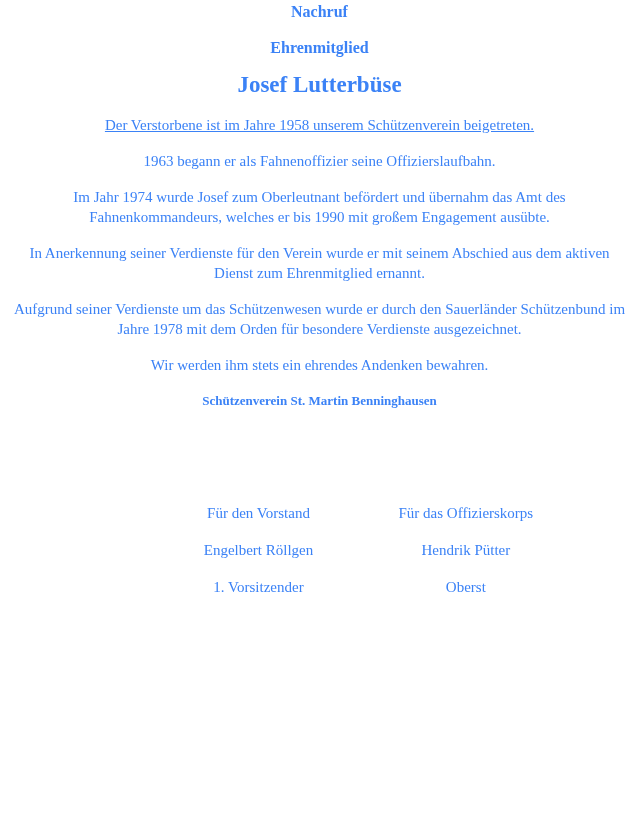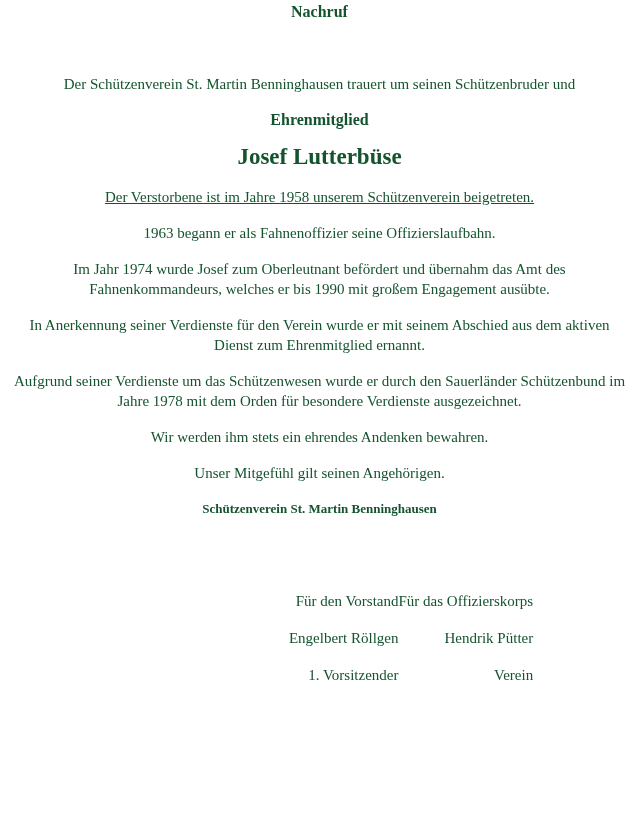--- a/index.html
+++ b/index.html
@@ -5,83 +5,81 @@
   html, body {
     margin: 0;
     padding: 0;
     background: #ffffff;
   }
   .page {
     position: relative;
     width: 639px;
     height: 835px;
     background: #ffffff;
-    color: #14532d;
+    color: #3b82f6;
     font-family: "Liberation Serif", serif;
     overflow: hidden;
   }
   .content {
     width: 622px;
     margin: 0 auto;
     text-align: center;
     font-size: 15px;
     line-height: 20px;
   }
   p { margin: 0; }
   .b { font-weight: bold; }
   .title   { font-size: 16px; margin-top: 2px; }
   .intro   { margin-top: 52px; }
   .honor   { font-size: 16px; margin-top: 16px; font-family: Liberation Serif, serif; }
   .name    { font-size: 23px; line-height: 28px; margin-top: 13px; }
   .p-first { margin-top: 20px; text-decoration: underline; }
   .para    { margin-top: 16px; }
   .closing { font-size: 13px; margin-top: 16px; }
   .signatures {
-    margin-top: 72px;
+    margin-top: 92px;
     display: flex;
-    text-align: right;
+    text-align: center;
     padding-left: 110px;
     box-sizing: border-box;
   }
   .sig-col { display: block; }
   .sig-col-left { width: 280px; flex: 0 0 280px; }
   .sig-col p { margin: 0 0 17px 0; }
   .sig-col p:last-child { margin-bottom: 0; }
 </style>
 </head>
 <body>
 
 <div class="page">
   <div class="content">
 
     <p class="title b">Nachruf</p>
 
-    <p class="intro">Der Schützenverein St. Martin Benninghausen trauert um seinen Schützenbruder und</p>
 
     <p class="honor b">Ehrenmitglied</p>
 
     <p class="name b">Josef Lutterbüse</p>
 
     <p class="para p-first">Der Verstorbene ist im Jahre 1958 unserem Schützenverein beigetreten.</p>
     <p class="para">1963 begann er als Fahnenoffizier seine Offizierslaufbahn.</p>
     <p class="para">Im Jahr 1974 wurde Josef zum Oberleutnant befördert und übernahm das Amt des Fahnenkommandeurs, welches er bis 1990 mit großem Engagement ausübte.</p>
     <p class="para">In Anerkennung seiner Verdienste für den Verein wurde er mit seinem Abschied aus dem aktiven Dienst zum Ehrenmitglied ernannt.</p>
     <p class="para">Aufgrund seiner Verdienste um das Schützenwesen wurde er durch den Sauerländer Schützenbund im Jahre 1978 mit dem Orden für besondere Verdienste ausgezeichnet.</p>
     <p class="para">Wir werden ihm stets ein ehrendes Andenken bewahren.</p>
-    <p class="para">Unser Mitgefühl gilt seinen Angehörigen.</p>
 
     <p class="closing b">Schützenverein St. Martin Benninghausen</p>
 
     <div class="signatures">
       <div class="sig-col sig-col-left">
         <p>Für den Vorstand</p>
         <p>Engelbert Röllgen</p>
         <p>1. Vorsitzender</p>
       </div>
       <div class="sig-col">
         <p>Für das Offizierskorps</p>
         <p>Hendrik Pütter</p>
-        <p>Verein</p>
+        <p>Oberst</p>
       </div>
     </div>
 
   </div>
 </div>
 
 </body></html>

